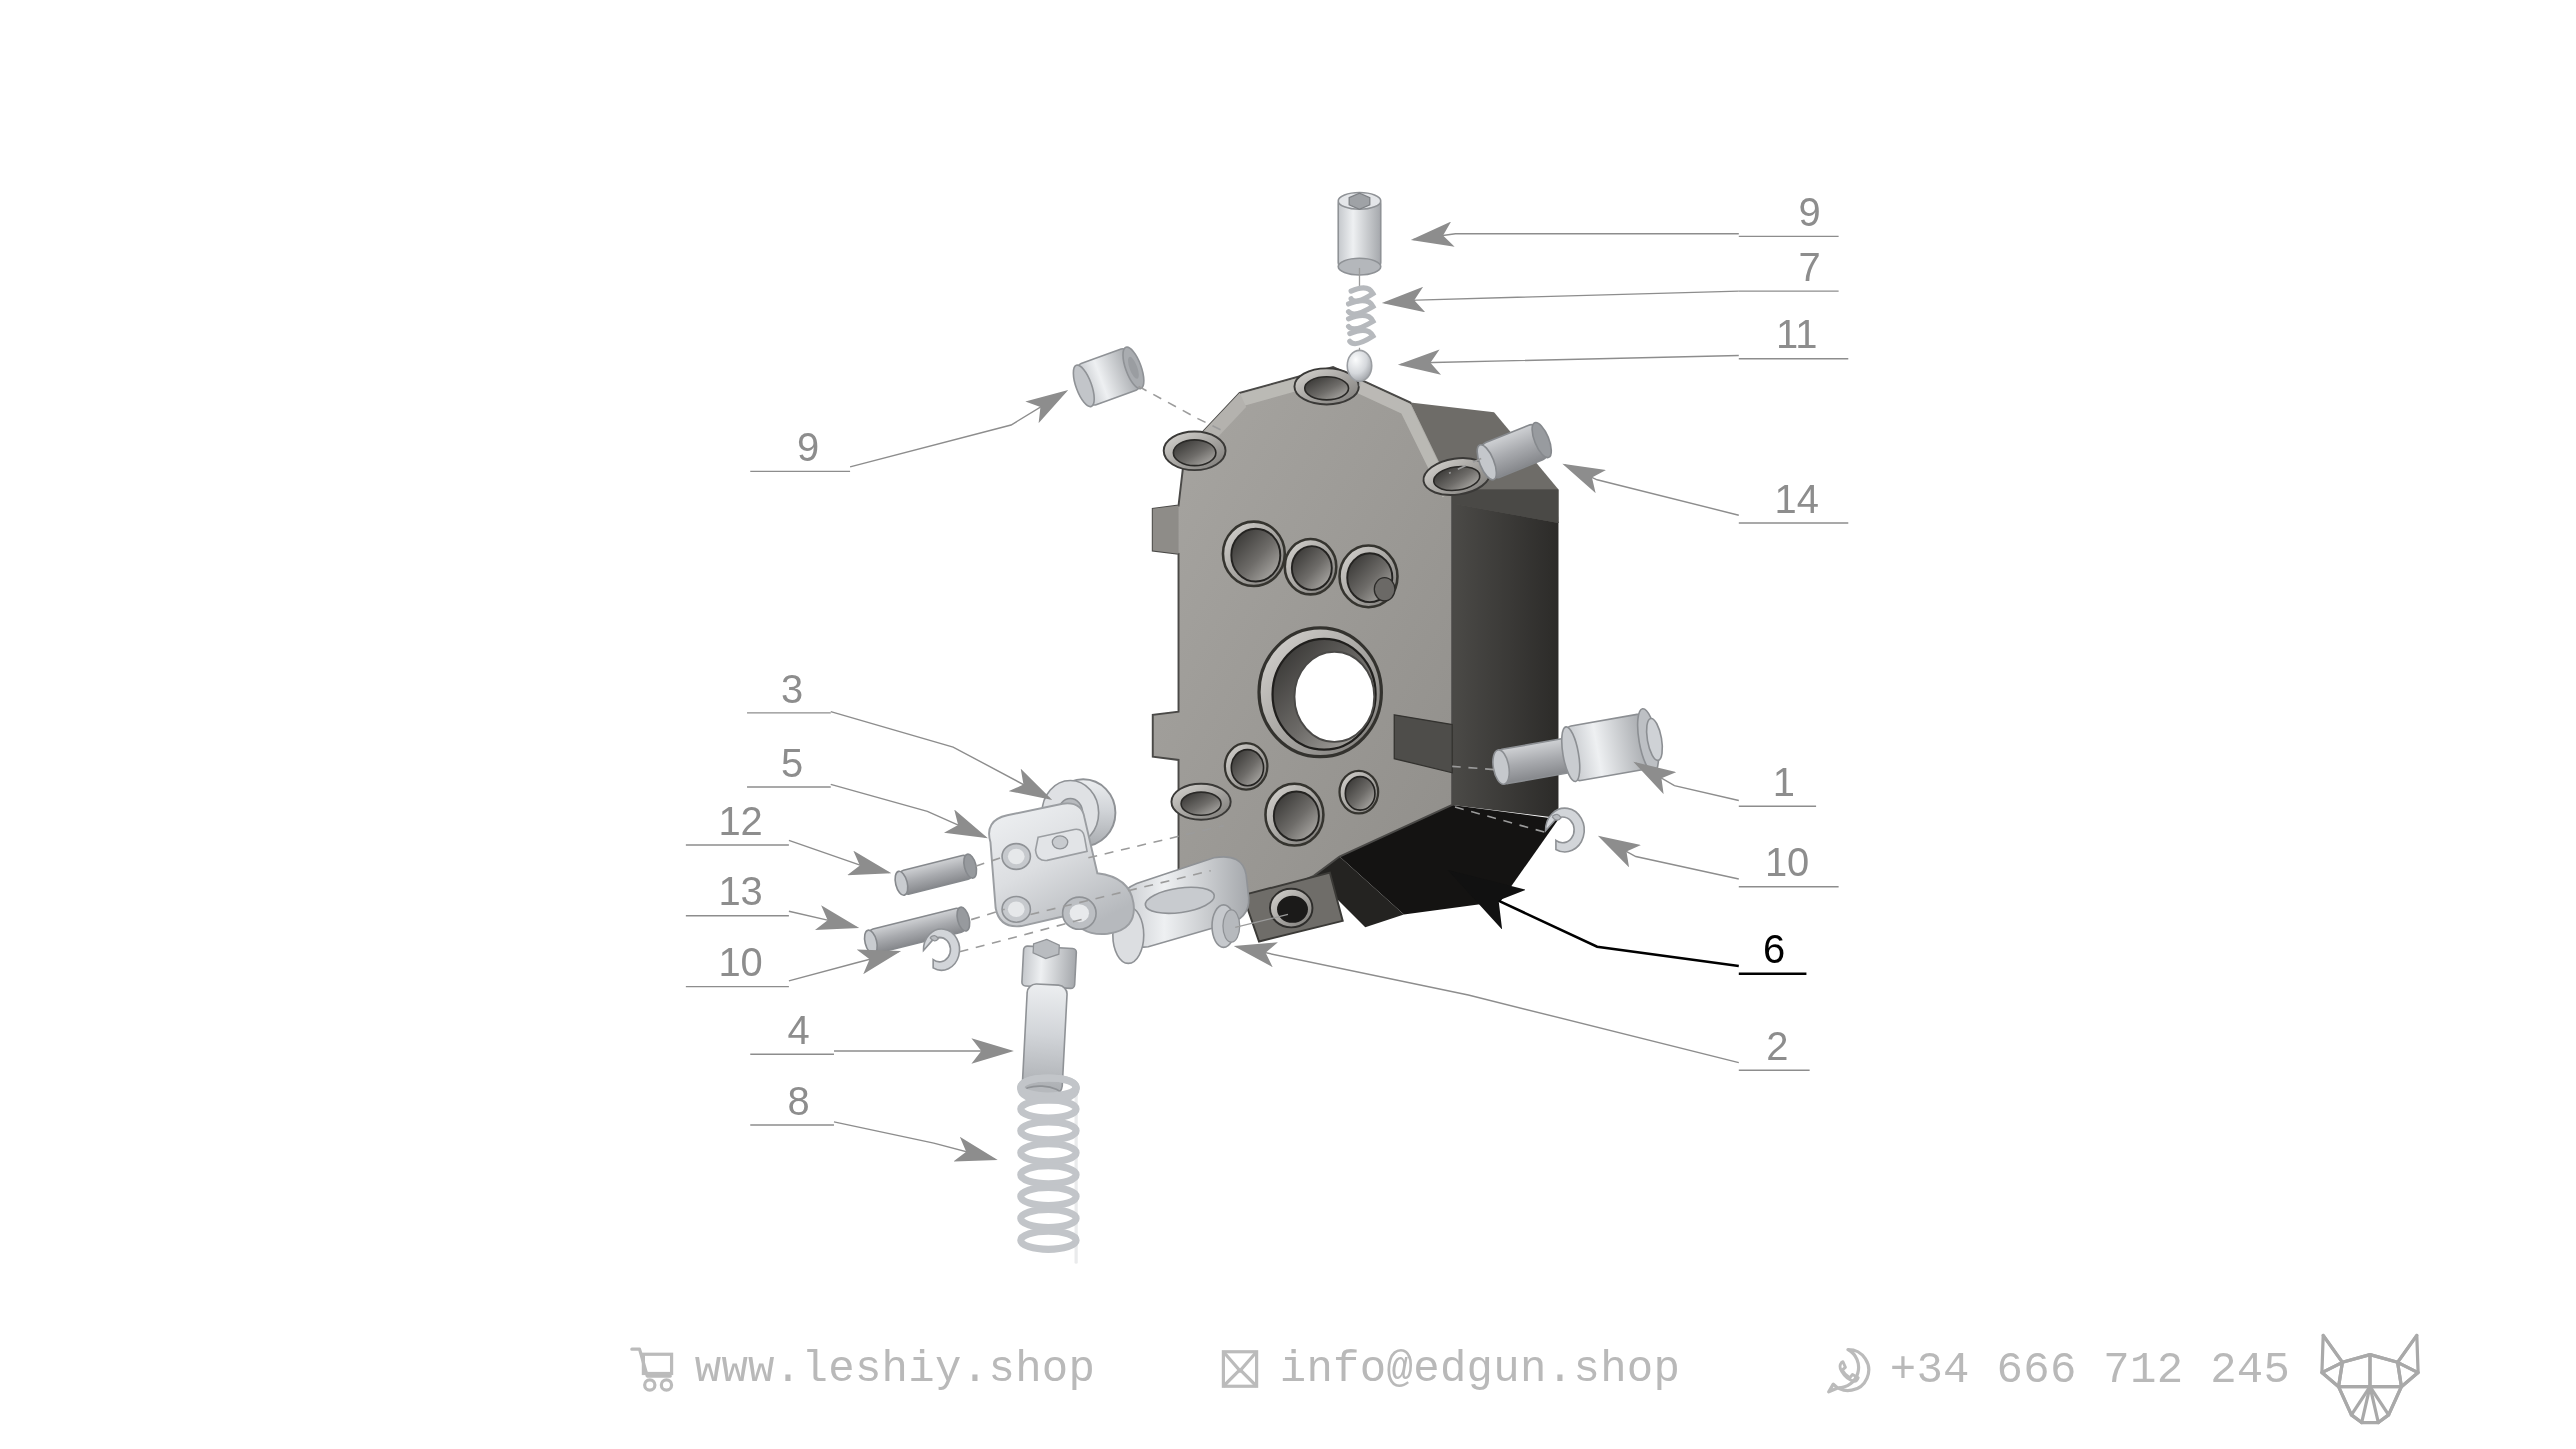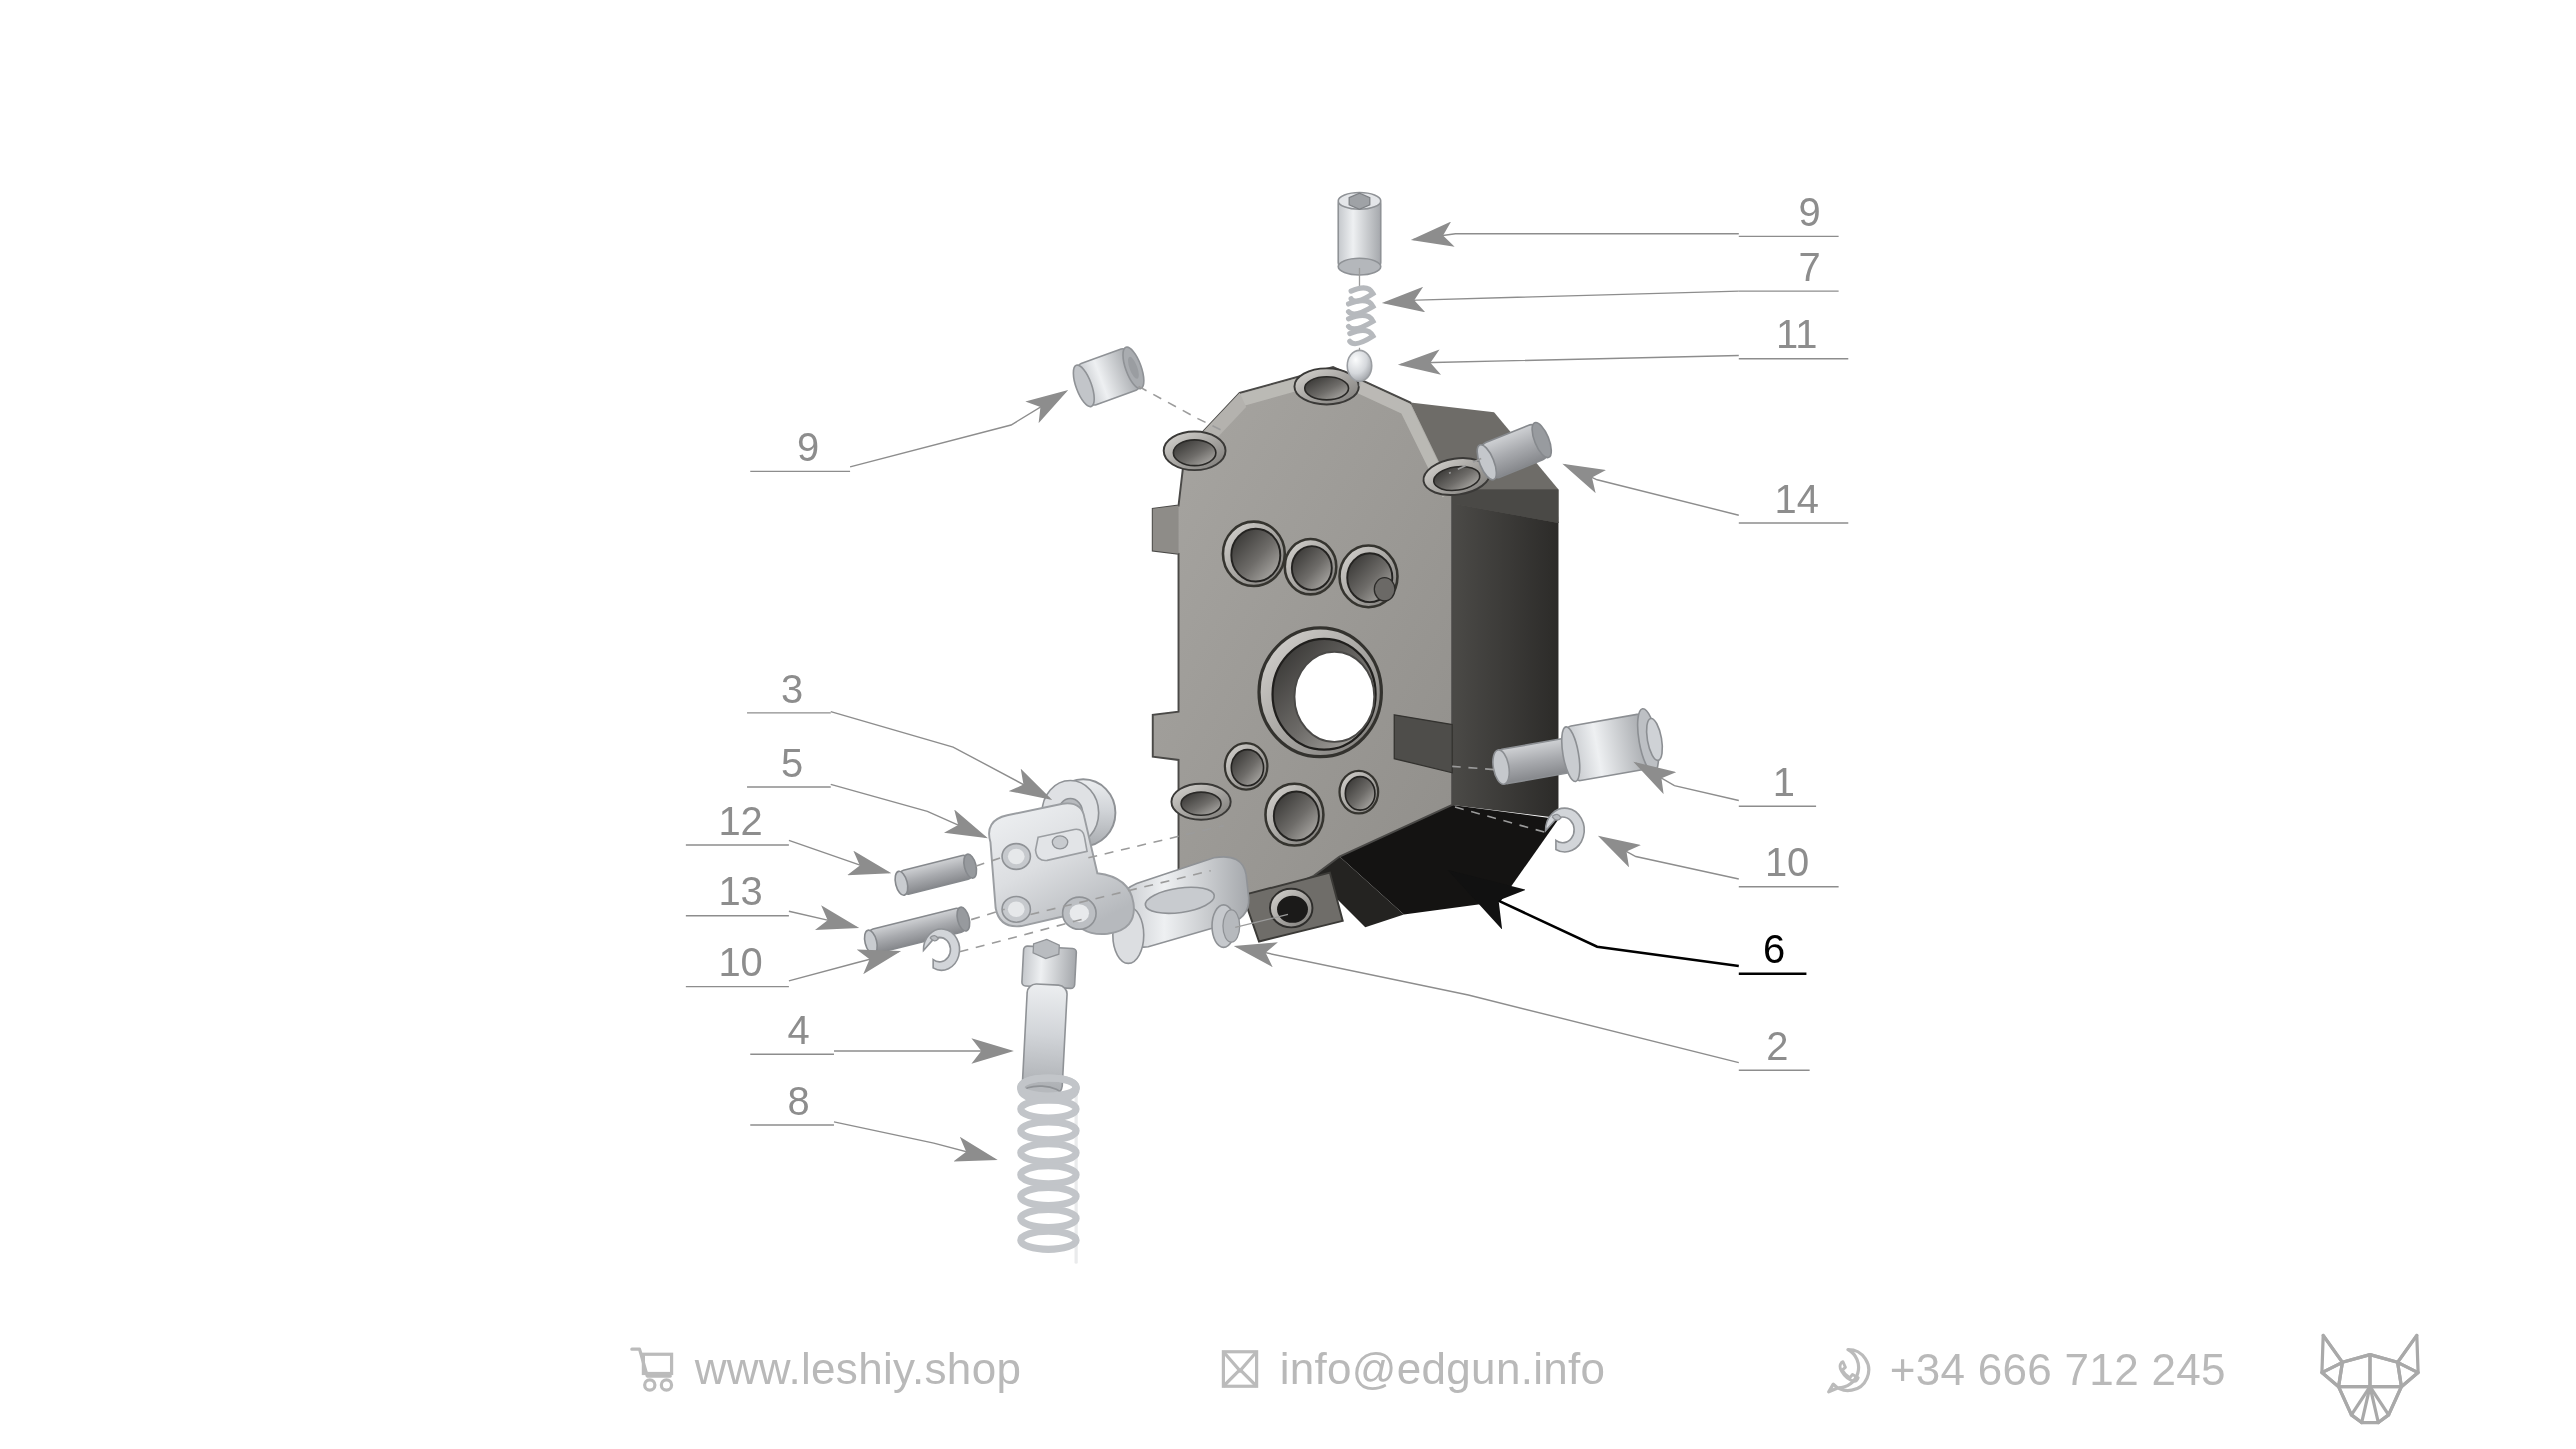--- a/index.html
+++ b/index.html
@@ -6,21 +6,21 @@
   body{width:2576px;height:1449px;position:relative;overflow:hidden;
        font-family:"Liberation Sans","DejaVu Sans",sans-serif;}
 
   #stage{position:absolute;inset:0;width:2576px;height:1449px;}
   #svgroot{position:absolute;left:0;top:0;width:2576px;height:1449px;}
 
   
   .footer{position:absolute;left:0;top:1294px;width:2576px;height:155px;}
   .f-item{position:absolute;display:flex;align-items:center;gap:16.7px;}
   .f-text{color:#b9b9b9;font-size:44px;letter-spacing:0.3px;white-space:nowrap;
-          font-family:Liberation Sans, sans-serif;}
+          font-family:Liberation Mono, monospace;}
 </style>
 </head>
 <body>
 
 <div id="stage">
 
 <svg id="svgroot" viewBox="0 0 4000 2250">
   <defs>
     <linearGradient id="gBodyFace" x1="0" y1="0" x2="1" y2="1">
       <stop offset="0" stop-color="#a8a6a2"></stop>
@@ -356,21 +356,21 @@
     </svg>
     <span class="f-text">www.leshiy.shop</span>
   </div>
 
   <div class="f-item" style="left:1217px;top:50px;">
     <svg width="46" height="50" viewBox="0 0 72 78">
       <rect x="10" y="12" width="52" height="54" fill="none" stroke="#bbbbbb" stroke-width="5"></rect>
       <path d="M10,12 L36,42 L62,12" fill="none" stroke="#bbbbbb" stroke-width="5"></path>
       <path d="M10,66 L34,42 M62,66 L38,42" fill="none" stroke="#bbbbbb" stroke-width="5"></path>
     </svg>
-    <span class="f-text">info@edgun.info</span>
+    <span class="f-text">info@edgun.shop</span>
   </div>
 
   <div class="f-item" style="left:1823px;top:50px;align-items:center;">
     <svg width="50" height="52" viewBox="0 0 78 80">
       <path d="M39,8 A32,32 0 1,1 16,62 L9,74 L23,68 A32,32 0 0,0 39,8 Z" fill="none" stroke="#bbbbbb" stroke-width="5" stroke-linejoin="round"></path>
       <path d="M29,28 q-5,6 0,14 q7,12 18,15 q6,2 8,-5 l-9,-5 -4,5 q-8,-4 -12,-12 l5,-4 -4,-9 Z" fill="none" stroke="#bbbbbb" stroke-width="4.5" stroke-linejoin="round"></path>
     </svg>
     <span class="f-text">+34 666 712 245</span>
   </div>
 

